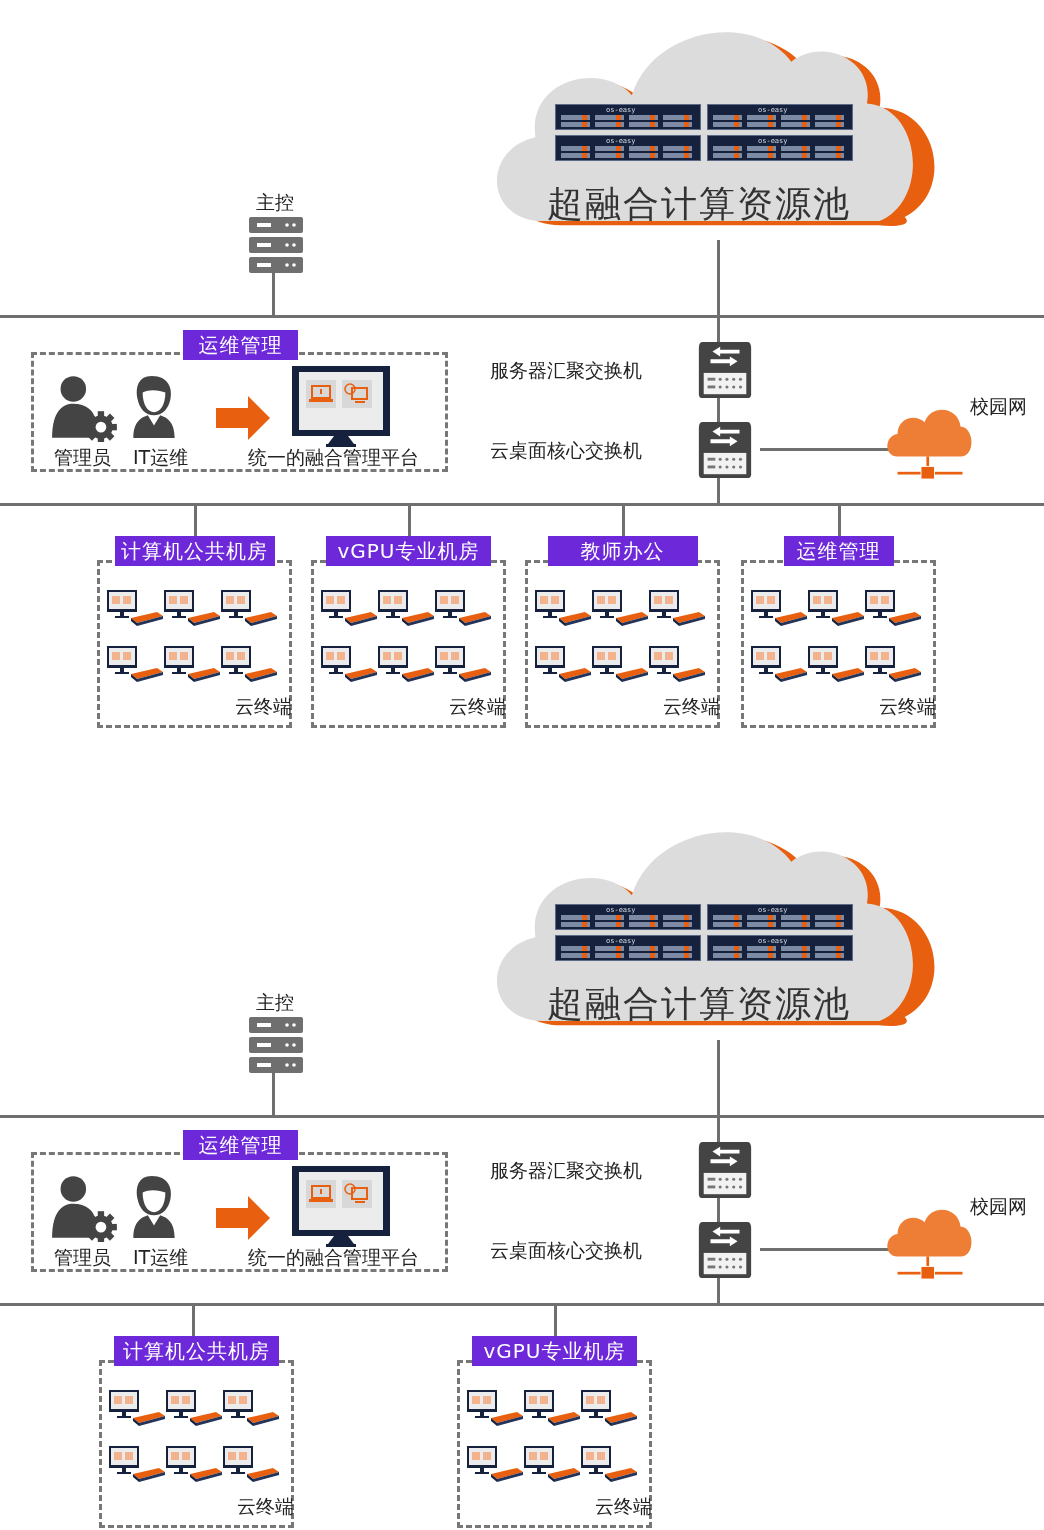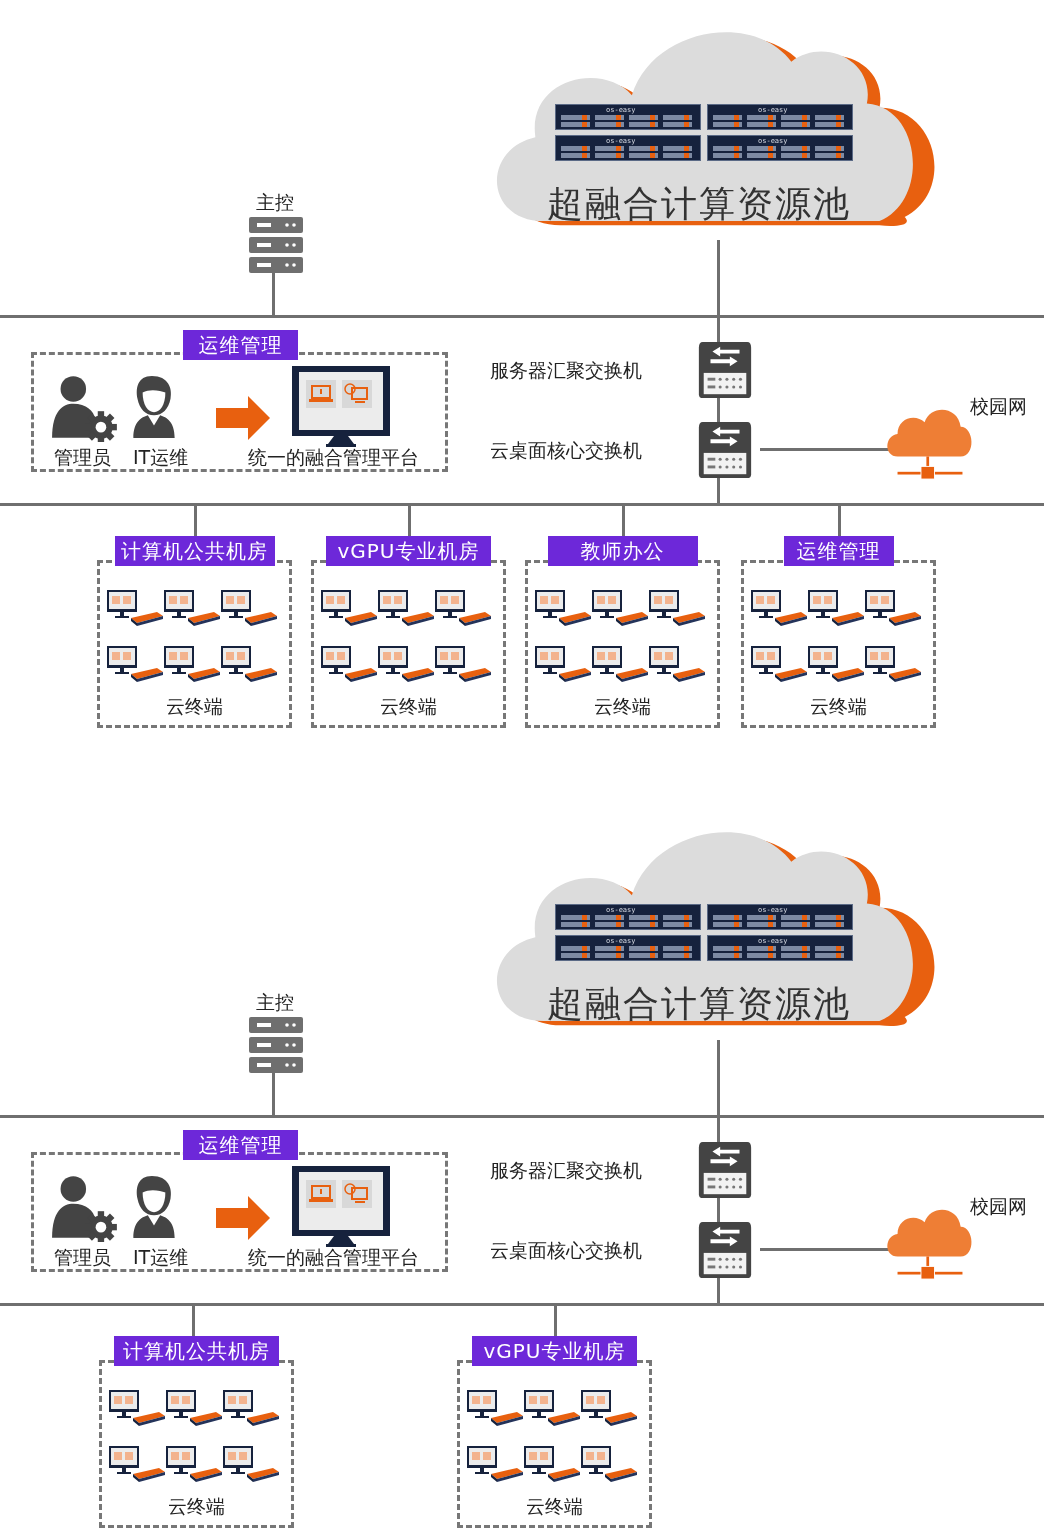--- a/index.html
+++ b/index.html
@@ -11,21 +11,21 @@
   .vline { position:absolute; width:3px; background:#6f6f6f; }
   .orange-tag { position:absolute; background:#6d28d9; color:#fff; font-size:20px;
                 line-height:30px; text-align:center; white-space:nowrap; letter-spacing:1px; }
   .dash-box { position:absolute; border:3px dashed #777; box-sizing:border-box; }
   .label { position:absolute; font-size:19px; color:#222; white-space:nowrap; }
   .cloud-title { position:absolute; font-size:36px; color:#333; letter-spacing:2px; white-space:nowrap; }
   .server-unit { position:absolute; width:146px; height:26px; background:#16223d; border:1px solid #5b6a86; box-sizing:border-box; }
   .server-unit .brand { position:absolute; left:50px; top:1px; font-size:7px; color:#d9dde6; font-family:"DejaVu Sans Mono", monospace; }
   .server-unit .bay { position:absolute; height:5px; width:29px; background:#7d8aa3; }
   .server-unit .bay i { position:absolute; right:3px; top:0; width:5px; height:5px; background:#e8600f; }
-  .term-label { position:absolute; font-size:19px; color:#222; text-align:center; }
+  .term-label { position:absolute; font-size:19px; color:#222; text-align:right; }
 </style>
 </head>
 <body>
 
 <div id="diagram">
     <div class="panel" style="top: 0px;">
       <div class="abs" style="left: 485px; top: 0px; width: 470px; height: 245px;"><svg xmlns="http://www.w3.org/2000/svg" width="470" height="245" viewBox="0 0 560 255">
     <path d="M90 250 C20 250 10 170 70 150 C60 80 150 60 185 100 C210 20 330 0 380 60 C420 30 480 60 470 110 C540 110 560 210 500 240 C510 250 490 252 470 250 Z" fill="#e8600f"></path>
     <path d="M70 245 C0 245 -5 160 60 145 C50 75 140 55 175 95 C200 15 320 -5 365 55 C405 25 465 55 455 105 C520 110 530 220 470 245 Z" fill="#dcdcdc"></path>
         </svg></div>

